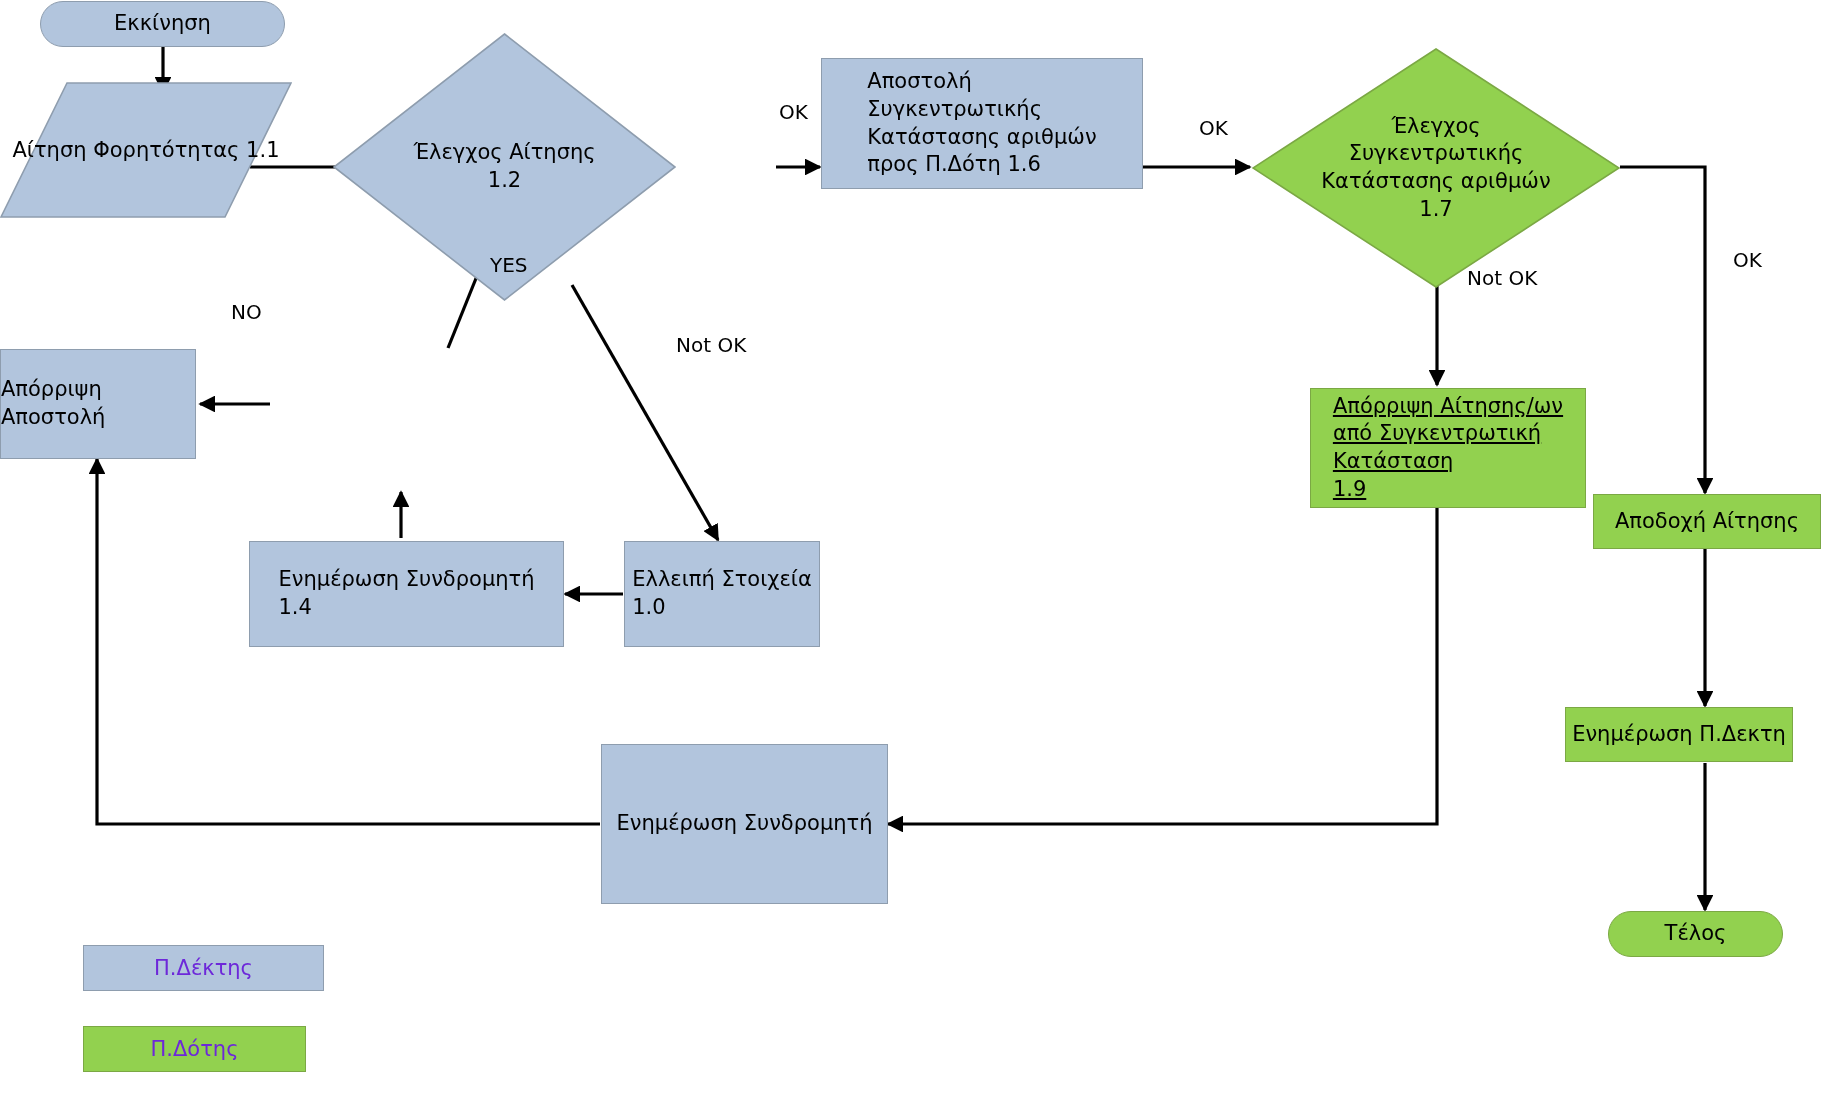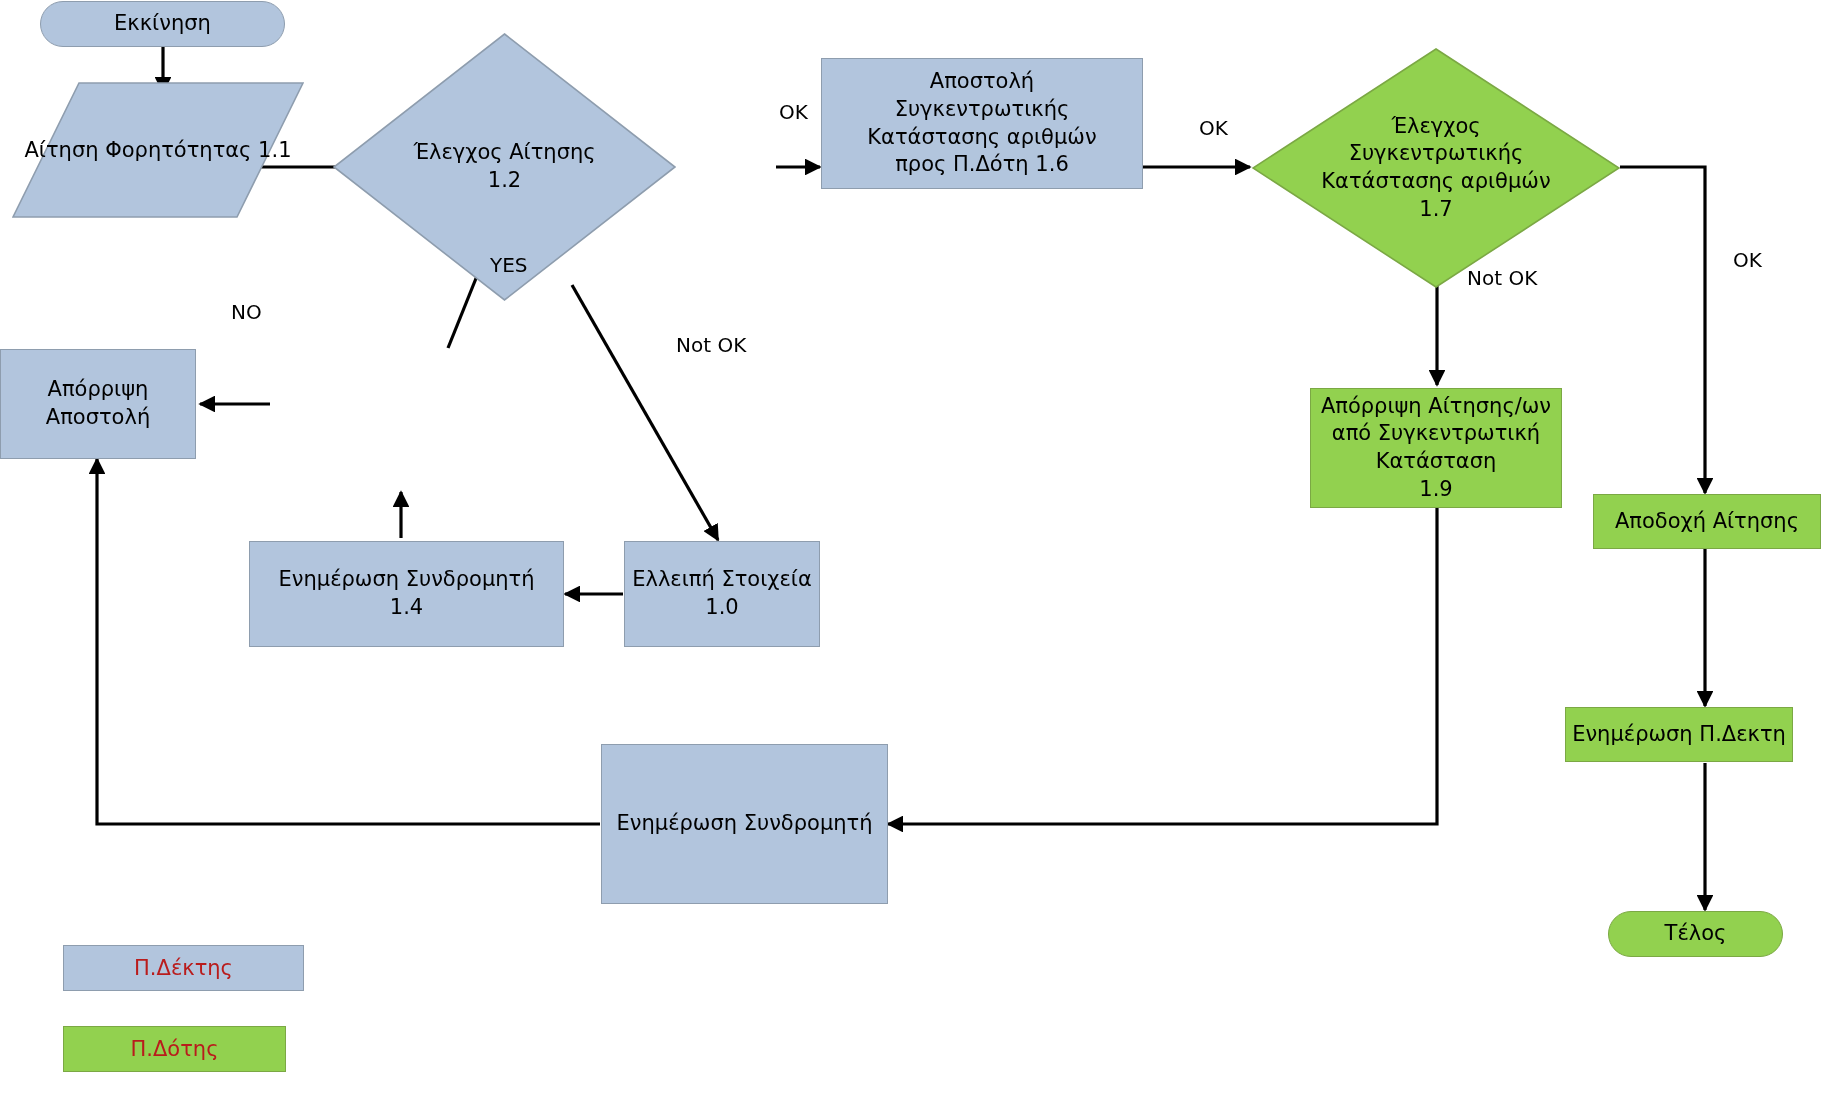--- a/index.html
+++ b/index.html
@@ -16,21 +16,21 @@
     height: 1108px;
     background: #ffffff;
     overflow: hidden;
   }
   .node {
     position: absolute;
     box-sizing: border-box;
     display: flex;
     align-items: center;
     justify-content: center;
-    text-align: center;
+    text-align: left;
     color: #000000;
     font-size: 21px;
     line-height: 1.32;
     white-space: pre-line;
     z-index: 3;
   }
   .blue  { background: #b2c5dd; border: 1px solid #8e9dae; }
   .green { background: #92d14f; border: 1px solid #7ba844; }
   .terminal { border-radius: 60px; }
   .rect { }
@@ -57,37 +57,38 @@
     display: flex;
     align-items: center;
     justify-content: center;
     text-align: center;
     font-size: 21px;
     line-height: 1.32;
     color: #000;
     white-space: pre-line;
     pointer-events: none;
   }
-  .para-wrap { position: absolute; z-index: 3; margin-left: 12px; }
+  .para-wrap { position: absolute; z-index: 3; }
   .para-wrap svg { position: absolute; left:0; top:0; width:100%; height:100%; }
   .para-label {
     position: absolute; left:0; top:0; width:100%; height:100%;
     display:flex; align-items:center; justify-content:center;
     font-size: 21px; color:#000; text-align:center;
   }
   #wires { position: absolute; left: 0; top: 0; width: 1821px; height: 1108px; z-index: 1; }
   .legend-box {
     position: absolute;
     box-sizing: border-box;
     display: flex;
     align-items: center;
     justify-content: center;
     font-size: 21px;
-    color: #b91c1c;
+    color: #6d28d9;
     z-index: 3;
+    margin-left: 20px;
   }
 </style>
 </head>
 <body>
 
 <div id="canvas">
 
   <svg id="wires" viewBox="0 0 1821 1108" xmlns="http://www.w3.org/2000/svg">
     <defs>
       <marker id="arw" viewBox="0 0 10 10" refX="9" refY="5" markerWidth="5.2" markerHeight="5.2" orient="auto-start-reverse">
@@ -157,21 +158,21 @@
   <div class="diamond-wrap" style="left:1252px; top:48px; width:368px; height:240px;">
     <svg viewBox="0 0 368 240" preserveAspectRatio="none">
       <polygon points="184,1 367,120 184,239 1,120" fill="#92d14f" stroke="#7ba844" stroke-width="1.6"></polygon>
     </svg>
     <div class="diamond-label">Έλεγχος
 Συγκεντρωτικής
 Κατάστασης αριθμών
 1.7</div>
   </div>
 
-  <div class="node green rect" style="left:1310px; top:388px; width:252px; height:120px;">
+  <div class="node green rect" style="left:1310px; top:388px; width:276px; height:120px;text-decoration:underline;">
     <span>Απόρριψη Αίτησης/ων
 από Συγκεντρωτική
 Κατάσταση
 1.9</span>
   </div>
 
   <div class="node green rect" style="left:1593px; top:494px; width:228px; height:55px;">
     <span>Αποδοχή Αίτησης</span>
   </div>
 

